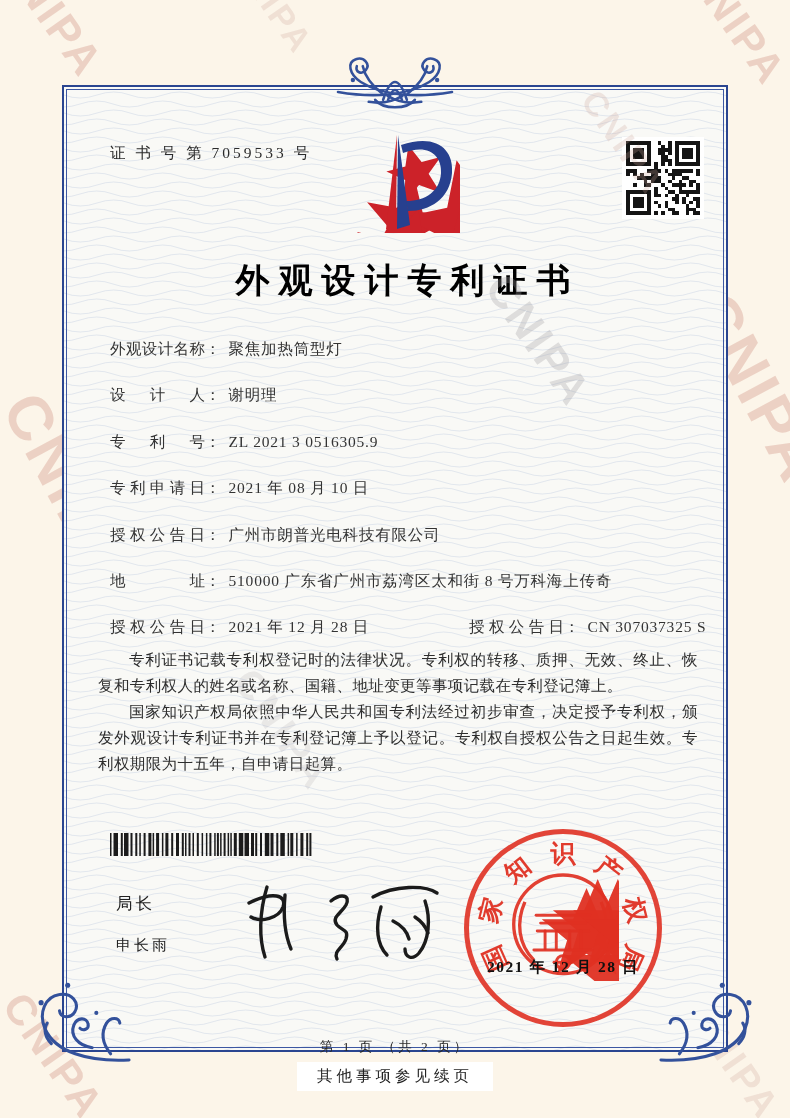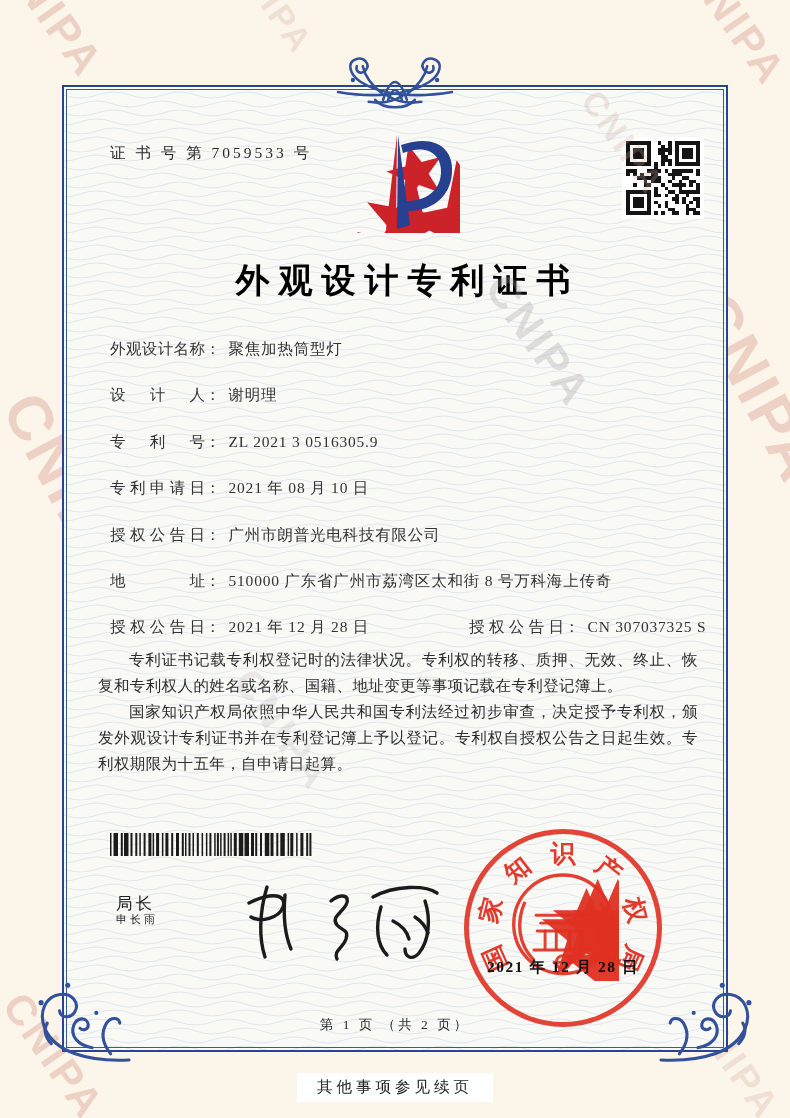--- a/index.html
+++ b/index.html
@@ -50,42 +50,42 @@
   .frow.double .fval{width:auto;}
 
   .body-text{position:absolute;left:34px;top:560px;width:600px;font-size:15.5px;line-height:26px;
     text-align:justify;color:#2d2d2d;}
   .body-text p{margin:0;text-indent:2em;letter-spacing:0.4px;}
 
   .barcode{position:absolute;left:46px;top:746px;width:207px;height:23px;}
 
   .sig-title{position:absolute;left:52px;top:806px;font-family:"Liberation Sans","DejaVu Sans",sans-serif;
     font-size:16.5px;letter-spacing:3px;color:#222;}
-  .sig-name{position:absolute;left:52px;top:825px;font-family:"Liberation Sans","DejaVu Sans",sans-serif;
-    font-size:11px;letter-spacing:3px;color:#222;}
+  .sig-name{position:absolute;left:52px;top:849px;font-family:"Liberation Sans","DejaVu Sans",sans-serif;
+    font-size:15px;letter-spacing:3px;color:#222;}
   .sig-hand{position:absolute;left:165px;top:786px;width:220px;height:100px;}
 
   .seal{position:absolute;left:400px;top:742px;width:198px;height:198px;}
   .seal-ring{position:absolute;left:0;top:0;right:0;bottom:0;border-radius:50%;
     border:5px solid rgba(223,48,34,0.9);box-sizing:border-box;}
   .seal-char{
     position:absolute;left:50%;top:50%;width:30px;height:30px;margin-left:-15px;margin-top:-15px;
     text-align:center;font-size:25px;font-weight:bold;color:rgba(223,48,34,0.95);
     transform:rotate(var(--a)) translateY(-74px);line-height:30px;
   }
   .seal-emblem{position:absolute;left:50%;top:47%;transform:translate(-50%,-50%);width:112px;height:118px;}
   .seal-date{position:absolute;left:50%;top:128px;transform:translateX(-50%);white-space:nowrap;
     font-size:15.5px;font-weight:bold;color:#101010;letter-spacing:1.5px;z-index:3;}
 
-  .page-info{position:absolute;left:0;top:929px;width:100%;text-align:center;
+  .page-info{position:absolute;left:0;top:951px;width:100%;text-align:center;
     font-size:13.5px;letter-spacing:3px;color:#2a2a2a;}
 
   .footer-note{position:absolute;left:0;top:1062px;width:100%;text-align:center;z-index:3;}
   .footer-note span{display:inline-block;background:#ffffff;padding:4px 20px;
-    font-size:15.5px;letter-spacing:4px;color:#222;margin-top:11px;}
+    font-size:15.5px;letter-spacing:4px;color:#222;}
 
   .ornament{position:absolute;z-index:3;pointer-events:none;}
   .orn-bl{left:30px;top:972px;width:104px;height:92px;}
   .orn-br{left:656px;top:972px;width:104px;height:92px;transform:scaleX(-1);}
   .orn-tc{left:281px;top:52px;width:228px;height:66px;}
   .defs-hidden{position:absolute;width:0;height:0;overflow:hidden;}
 </style>
 </head>
 <body>
 

